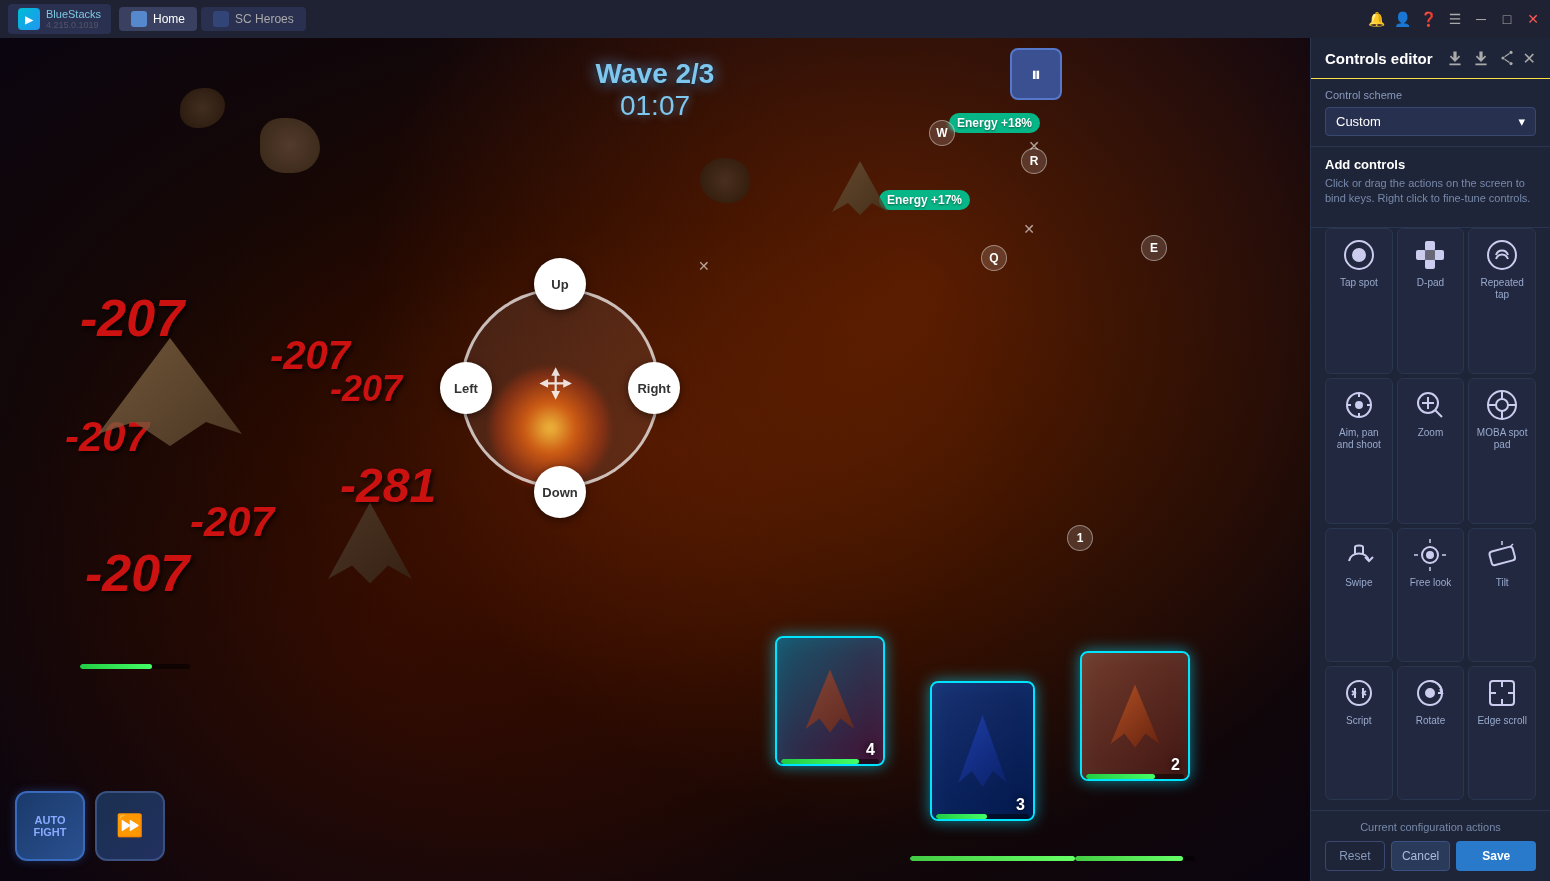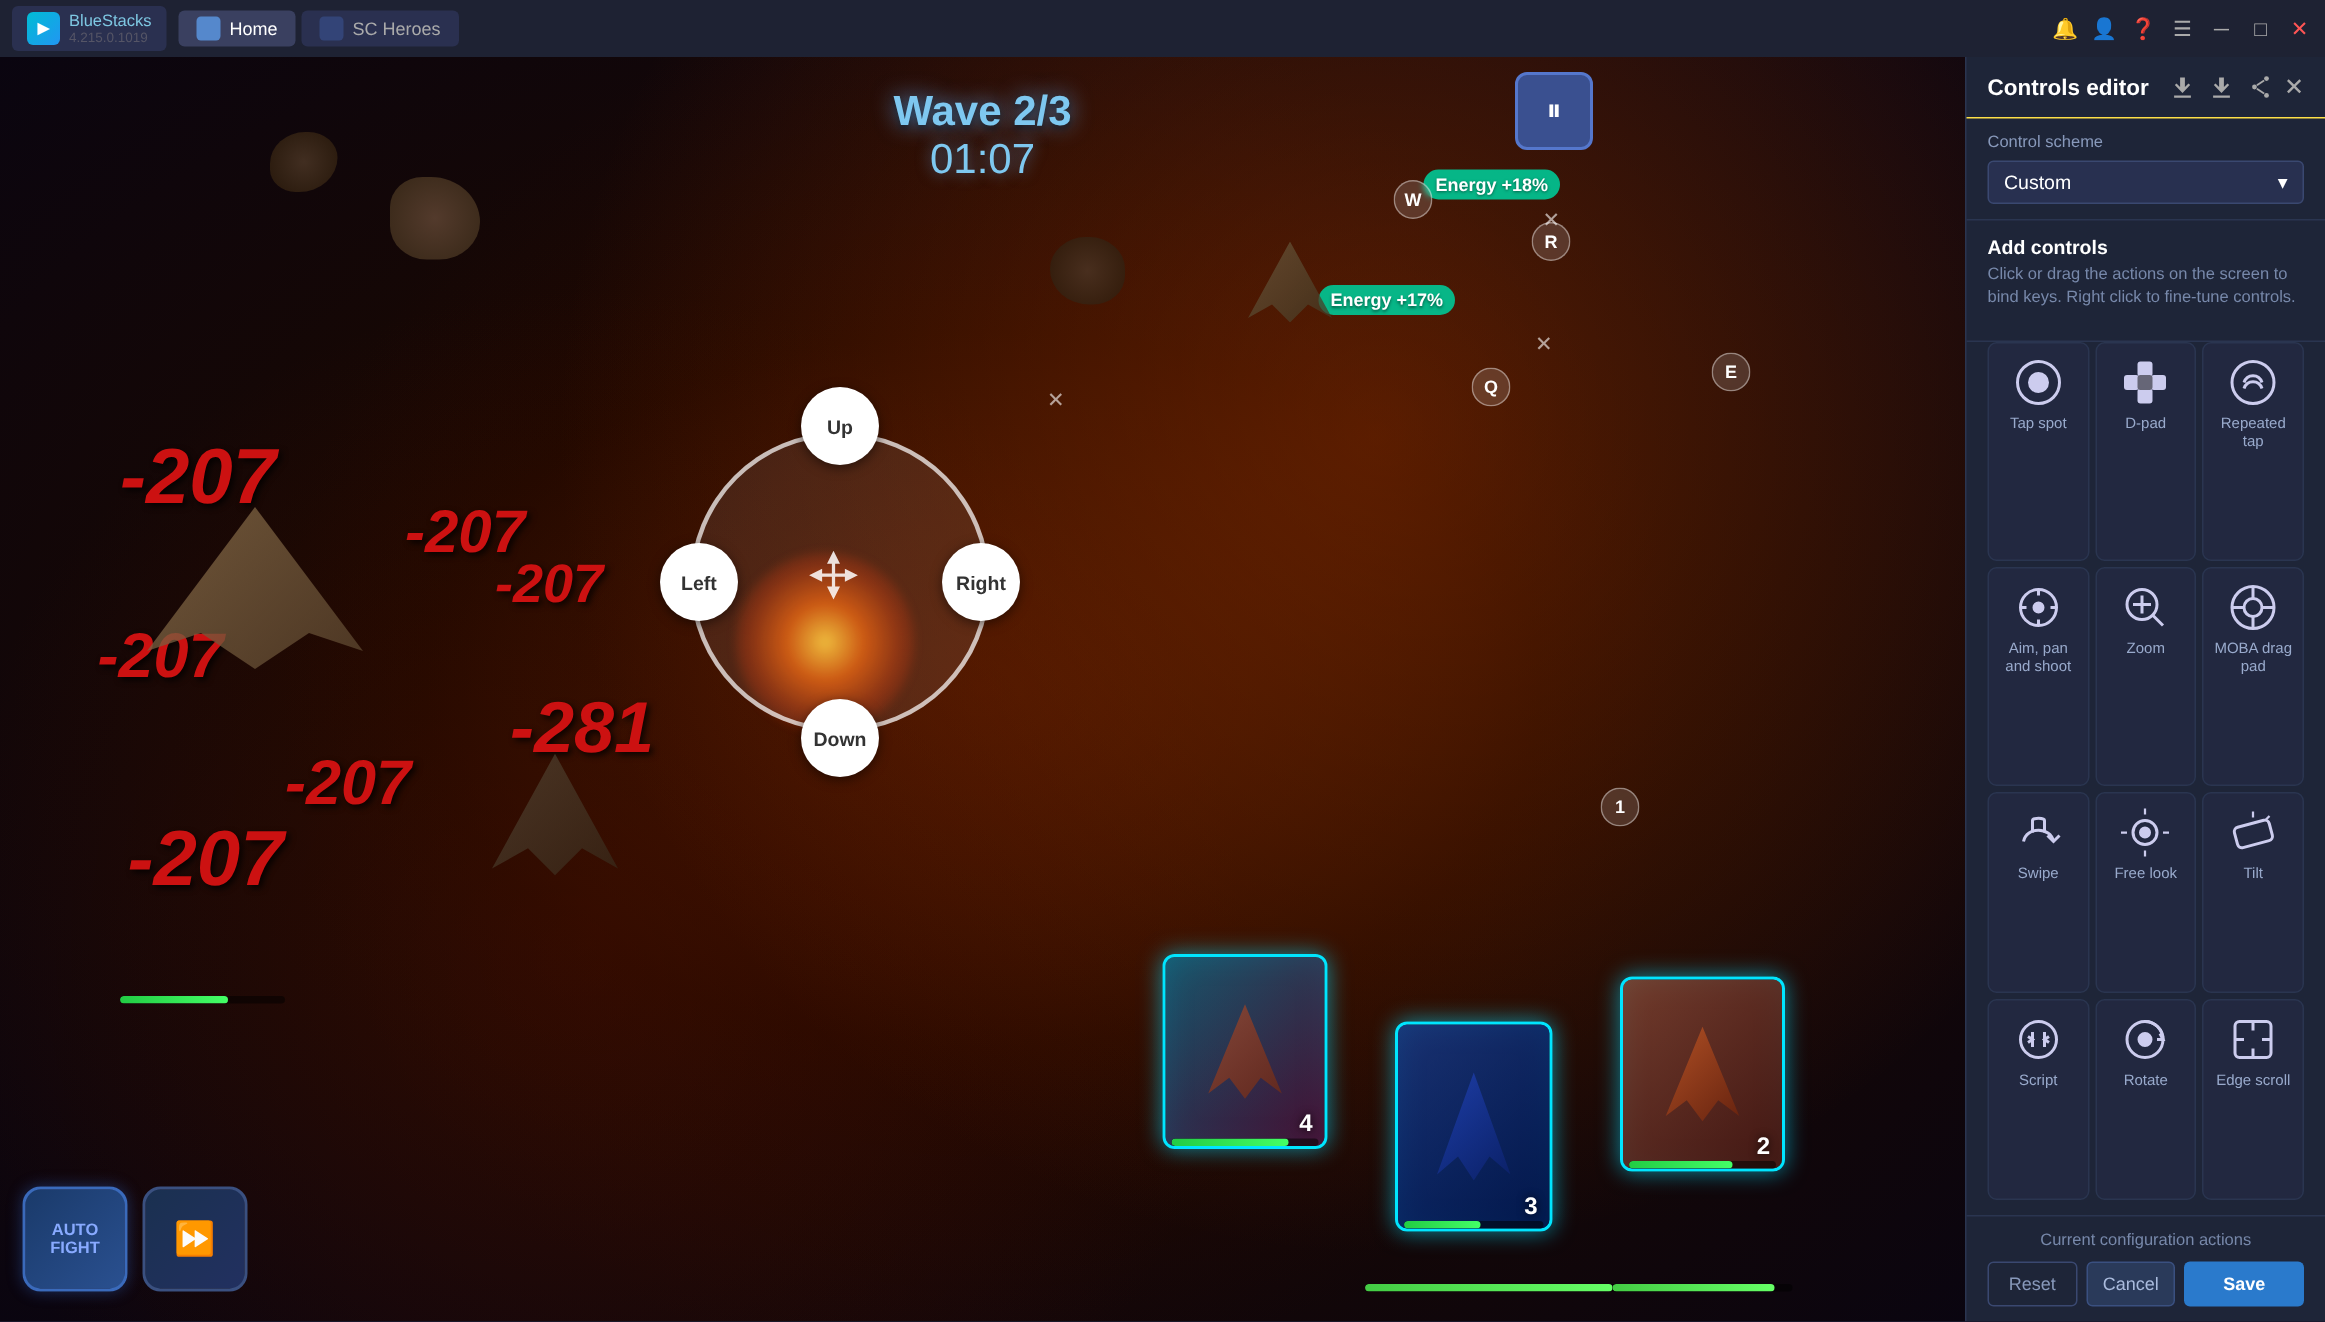--- a/index.html
+++ b/index.html
@@ -614,21 +614,21 @@
         <div class="control-icon">
           <svg viewBox="0 0 36 36" fill="none" stroke="#cce" stroke-width="2">
             <circle cx="18" cy="18" r="14"></circle>
             <circle cx="18" cy="18" r="6"></circle>
             <line x1="18" y1="4" x2="18" y2="12"></line>
             <line x1="18" y1="24" x2="18" y2="32"></line>
             <line x1="4" y1="18" x2="12" y2="18"></line>
             <line x1="24" y1="18" x2="32" y2="18"></line>
           </svg>
         </div>
-        <div class="control-label">MOBA drag pad</div>
+        <div class="control-label">MOBA spot pad</div>
       </div>
 
       <div class="control-item">
         <div class="control-icon">
           <svg viewBox="0 0 36 36" fill="none" stroke="#cce" stroke-width="2">
             <path d="M8 24 C10 14, 26 14, 28 24" fill="none"></path>
             <polyline points="24,20 28,24 32,20" fill="none"></polyline>
             <path d="M14 18 L14 10 C14 8, 22 8, 22 10 L22 18" fill="none"></path>
           </svg>
         </div>

